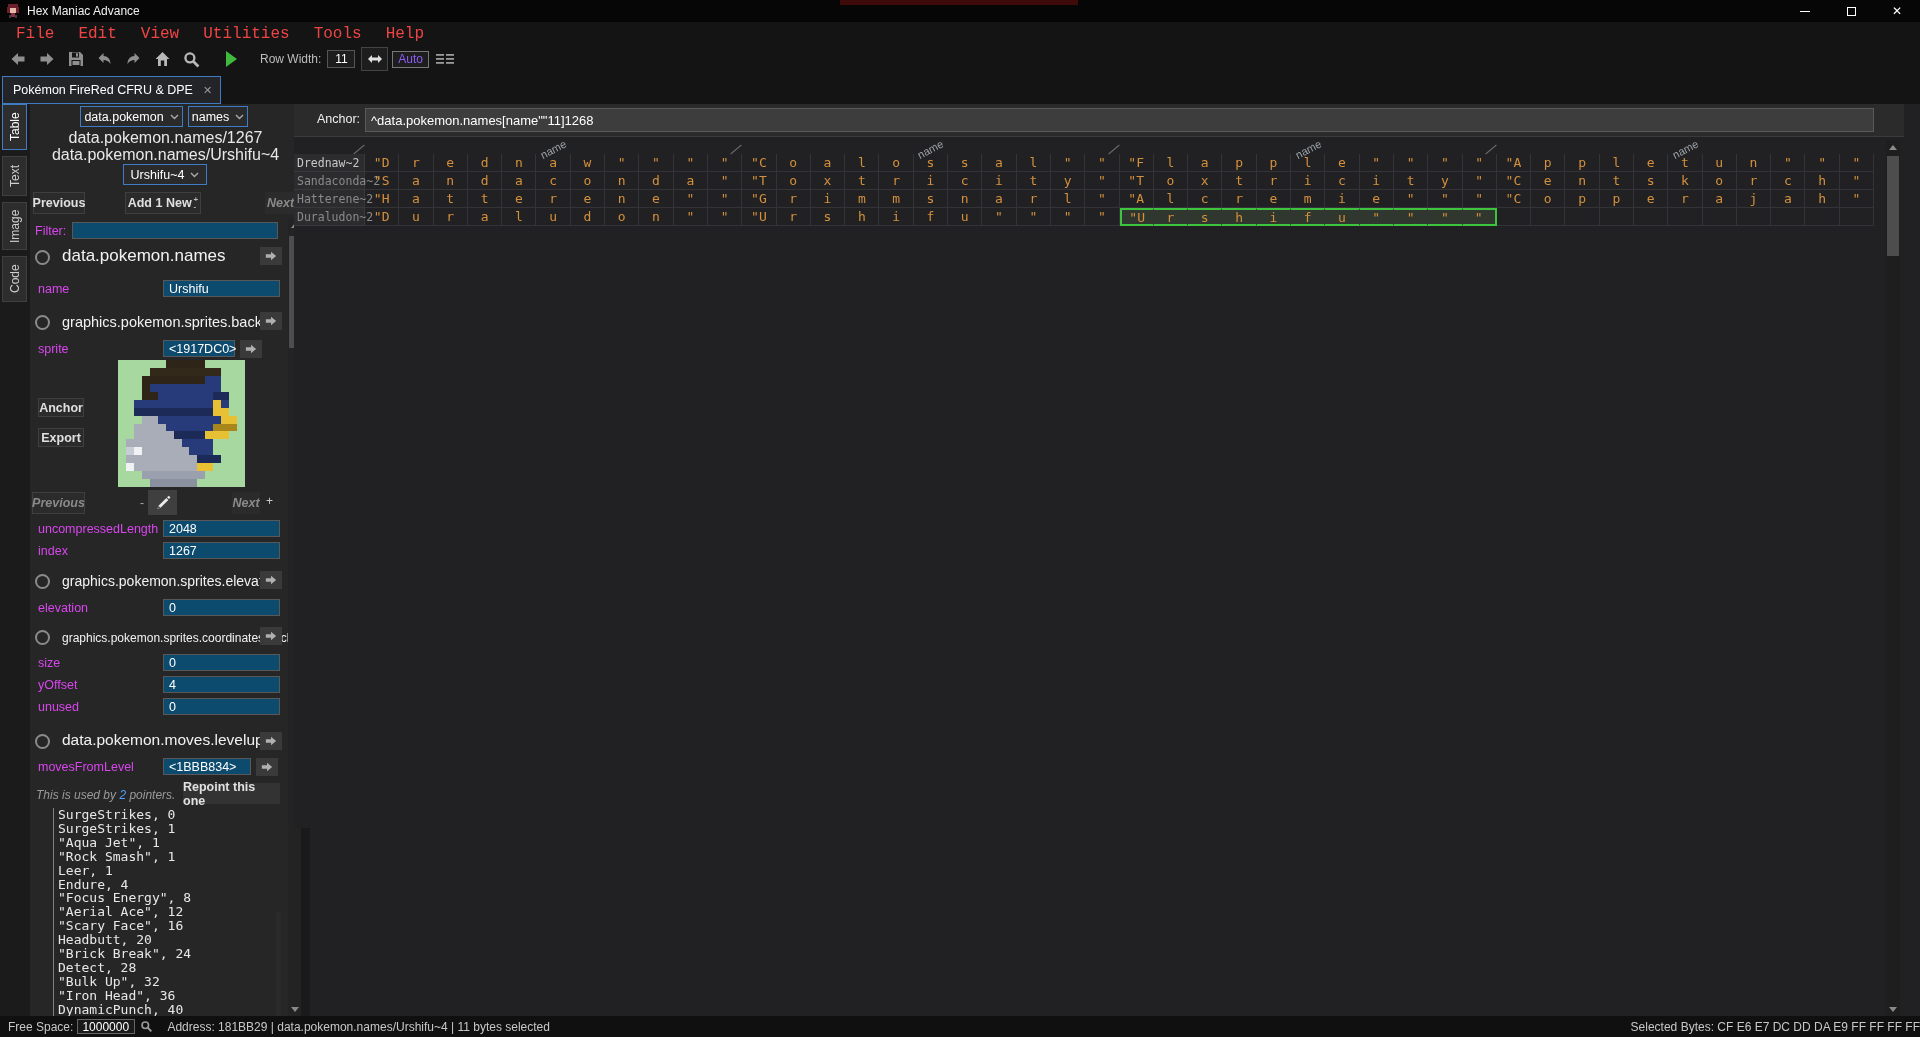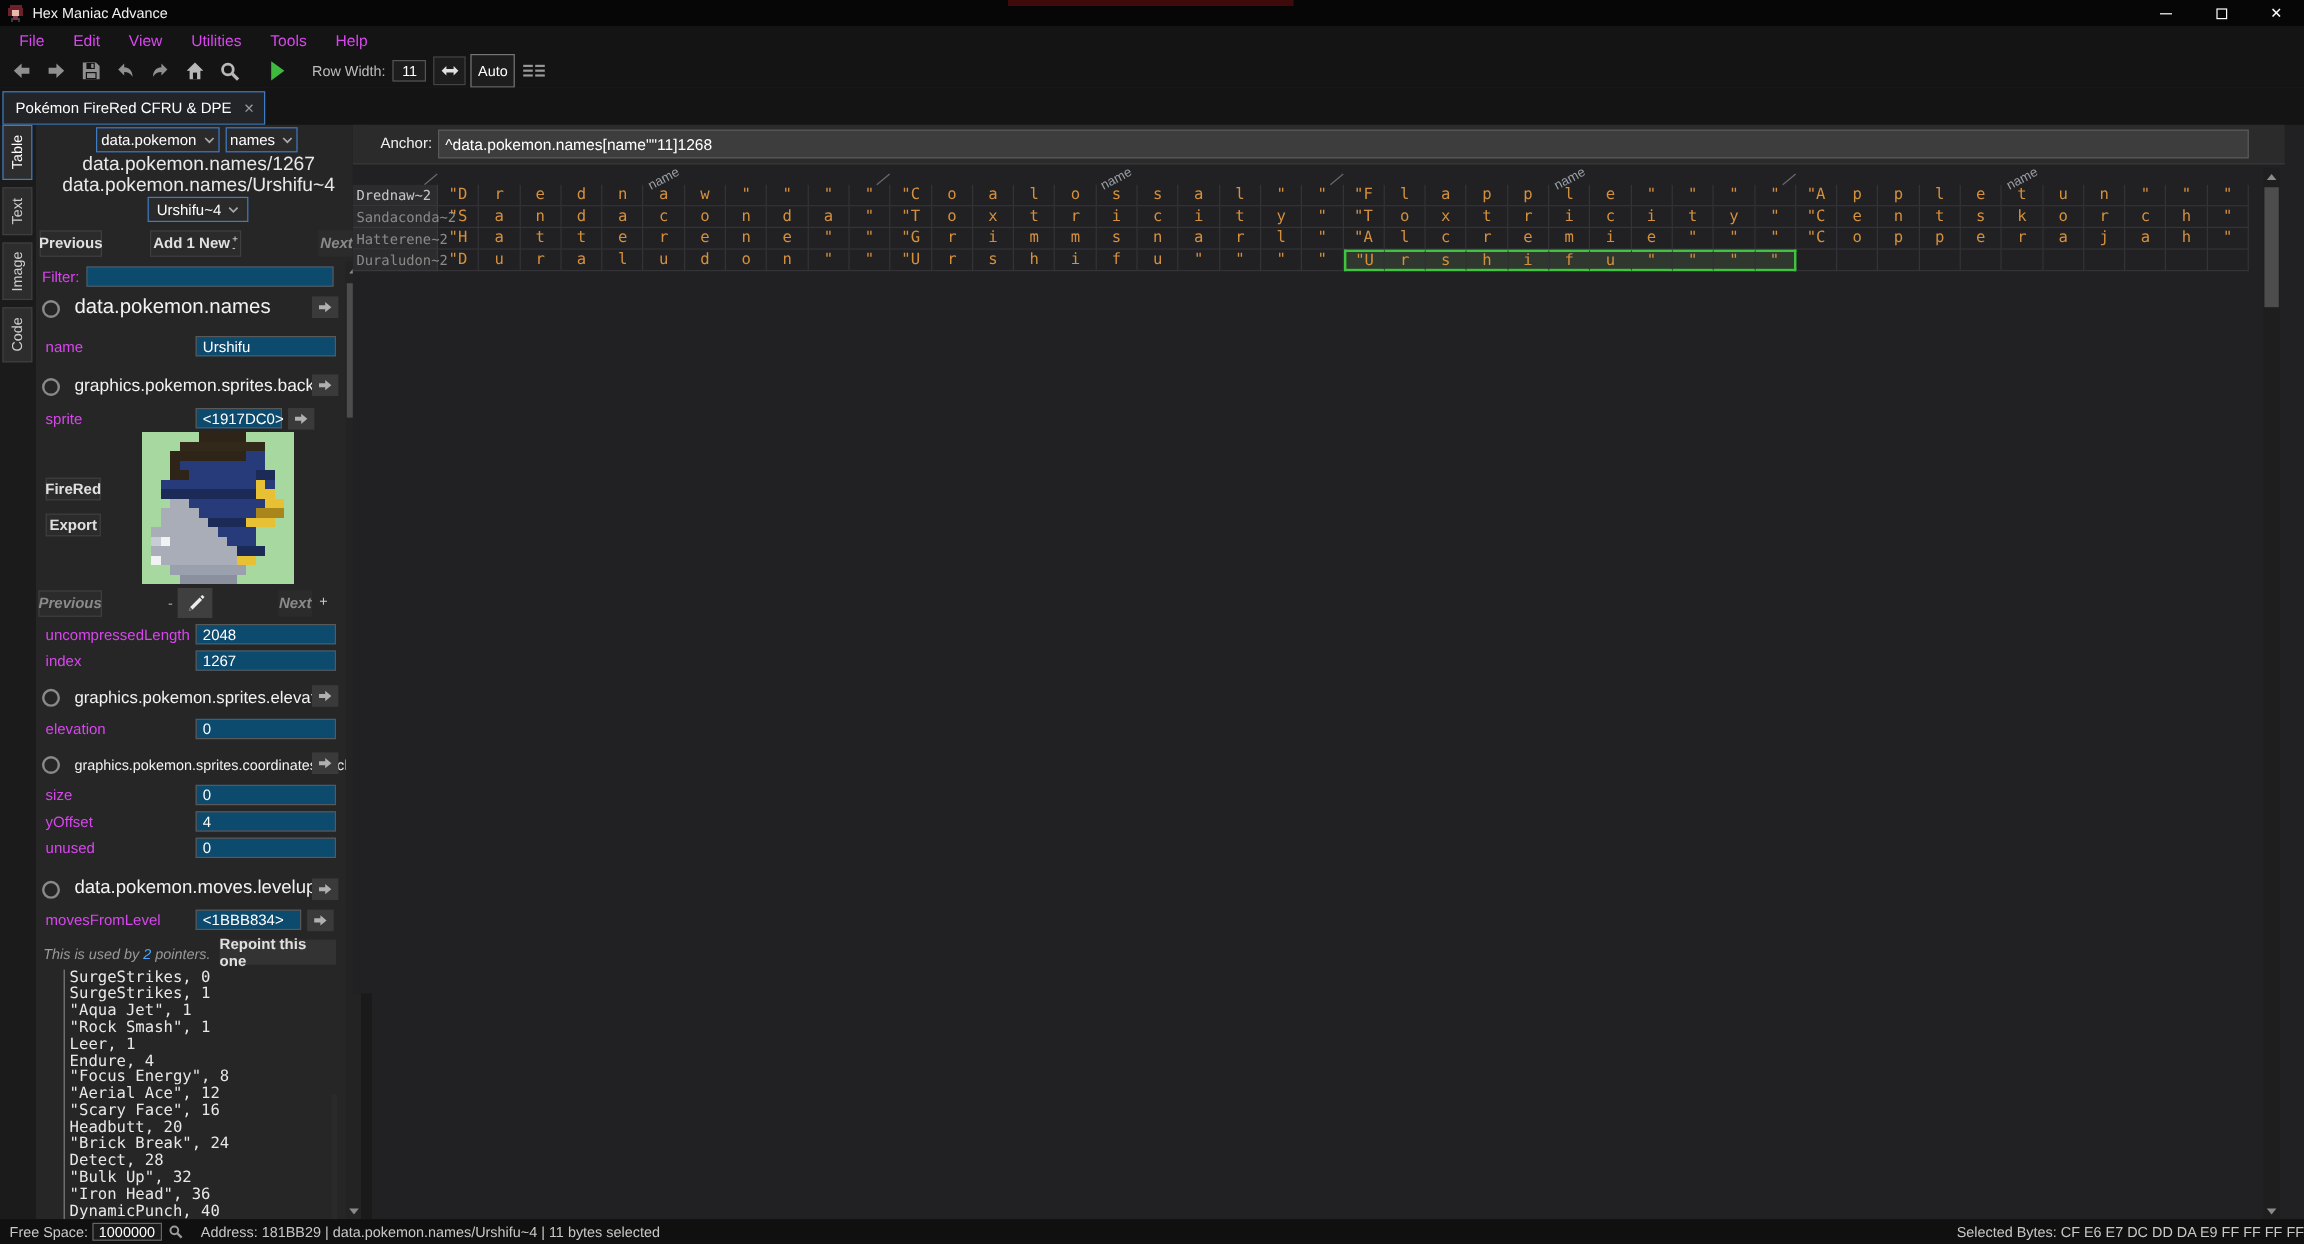--- a/index.html
+++ b/index.html
@@ -11,28 +11,28 @@
   .titlebar .appicon { width:16px; height:16px; margin:0 6px 0 5px; }
   .titlebar .title { font-size:12px; color:#f0f0f0; }
   .red-strip { position:absolute; left:840px; top:0; width:238px; height:5px; background:#3f0a0a; }
   .wincontrols { position:absolute; right:0; top:0; height:22px; display:flex; }
   .winbtn { width:46px; height:22px; display:flex; align-items:center; justify-content:center; color:#fff; }
   .min-glyph { width:10px; height:1px; background:#fff; display:block; }
   .max-glyph { width:9px; height:9px; border:1px solid #fff; display:block; }
 
   
   .menubar { position:absolute; left:0; top:22px; width:1920px; height:23px; background:#141414; display:flex; align-items:center; padding-left:4px; }
-  .menubar .mitem { padding:3px 12px; color:#d946ef; font-size:13px; }
+  .menubar .mitem { padding:3px 12px; color:#ef4444; font-size:16px;font-family:Liberation Mono, monospace; }
 
   
   .toolbar { position:absolute; left:0; top:45px; width:1920px; height:28px; background:#141414; display:flex; align-items:center; padding-left:4px; }
   .tbtn { width:27px; height:24px; display:flex; align-items:center; justify-content:center; margin-right:2px; }
   .tb-label { color:#bdbdbd; margin:0 6px 0 14px; }
   .tb-input { width:28px; height:18px; background:#1d1d1d; border:1px solid #555; color:#fff; text-align:center; font-size:12px; font-family:"Liberation Sans",sans-serif; }
-  .tb-toggle { height:28px; display:flex; align-items:center; padding:0 5px; border:1px solid #777; color:#ffffff; margin-left:2px; background:#1d1d1d; }
+  .tb-toggle { height:17px; display:flex; align-items:center; padding:0 5px; border:1px solid #777; color:#8b5cf6; margin-left:2px; background:#1d1d1d; }
 
   
   .tabrow { position:absolute; left:0; top:73px; width:1920px; height:31px; background:#141414; }
   .doc-tab { position:absolute; left:2px; top:3px; height:28px; display:flex; align-items:center; padding:0 8px 0 10px; background:#232427; border:1px solid #3f7cc4; color:#fff; font-size:12.5px; }
   .doc-tab .close { margin-left:10px; color:#9a9a9a; font-size:11px; }
 
   
   .sidestrip { position:absolute; left:0; top:104px; width:30px; height:912px; background:#1b1b1b; }
   .vtab { position:absolute; left:2px; width:25px; background:#2d2d2d; border:1px solid #3f3f3f; color:#cfcfcf;
     writing-mode:vertical-rl; transform:rotate(180deg); display:flex; align-items:center; justify-content:center; font-size:12px; }
@@ -320,21 +320,21 @@
     <rect x="1" y="12" width="9" height="1" fill="#a9adb8"></rect>
     <rect x="10" y="12" width="3" height="1" fill="#1b2a57"></rect>
     <rect x="1" y="13" width="1" height="1" fill="#f0f2f4"></rect>
     <rect x="2" y="13" width="8" height="1" fill="#a9adb8"></rect>
     <rect x="10" y="13" width="2" height="1" fill="#e7c133"></rect>
     <rect x="3" y="14" width="8" height="1" fill="#9aa0ae"></rect>
     <rect x="4" y="15" width="6" height="1" fill="#8a909e"></rect>
   </svg>
 
   <div class="pbtn abs" style="left:8px; top:294px; width:46px; height:19px;">
-      <span>FireRed</span>
+      <span>Anchor</span>
     </div>
   <div class="pbtn abs" style="left:8px; top:324px; width:46px; height:19px;">
       <span>Export</span>
     </div>
 
   <div class="pbtn dis abs" style="left:2px; top:388px; width:53px;">
       <span>Previous</span>
     </div>
   <div class="abs" style="left:110px; top:392px; color:#aaa;">-</div>
   <div class="abs" style="left:118px; top:386px; width:29px; height:25px; background:#3f3f3f; display:flex; align-items:center; justify-content:center;">

